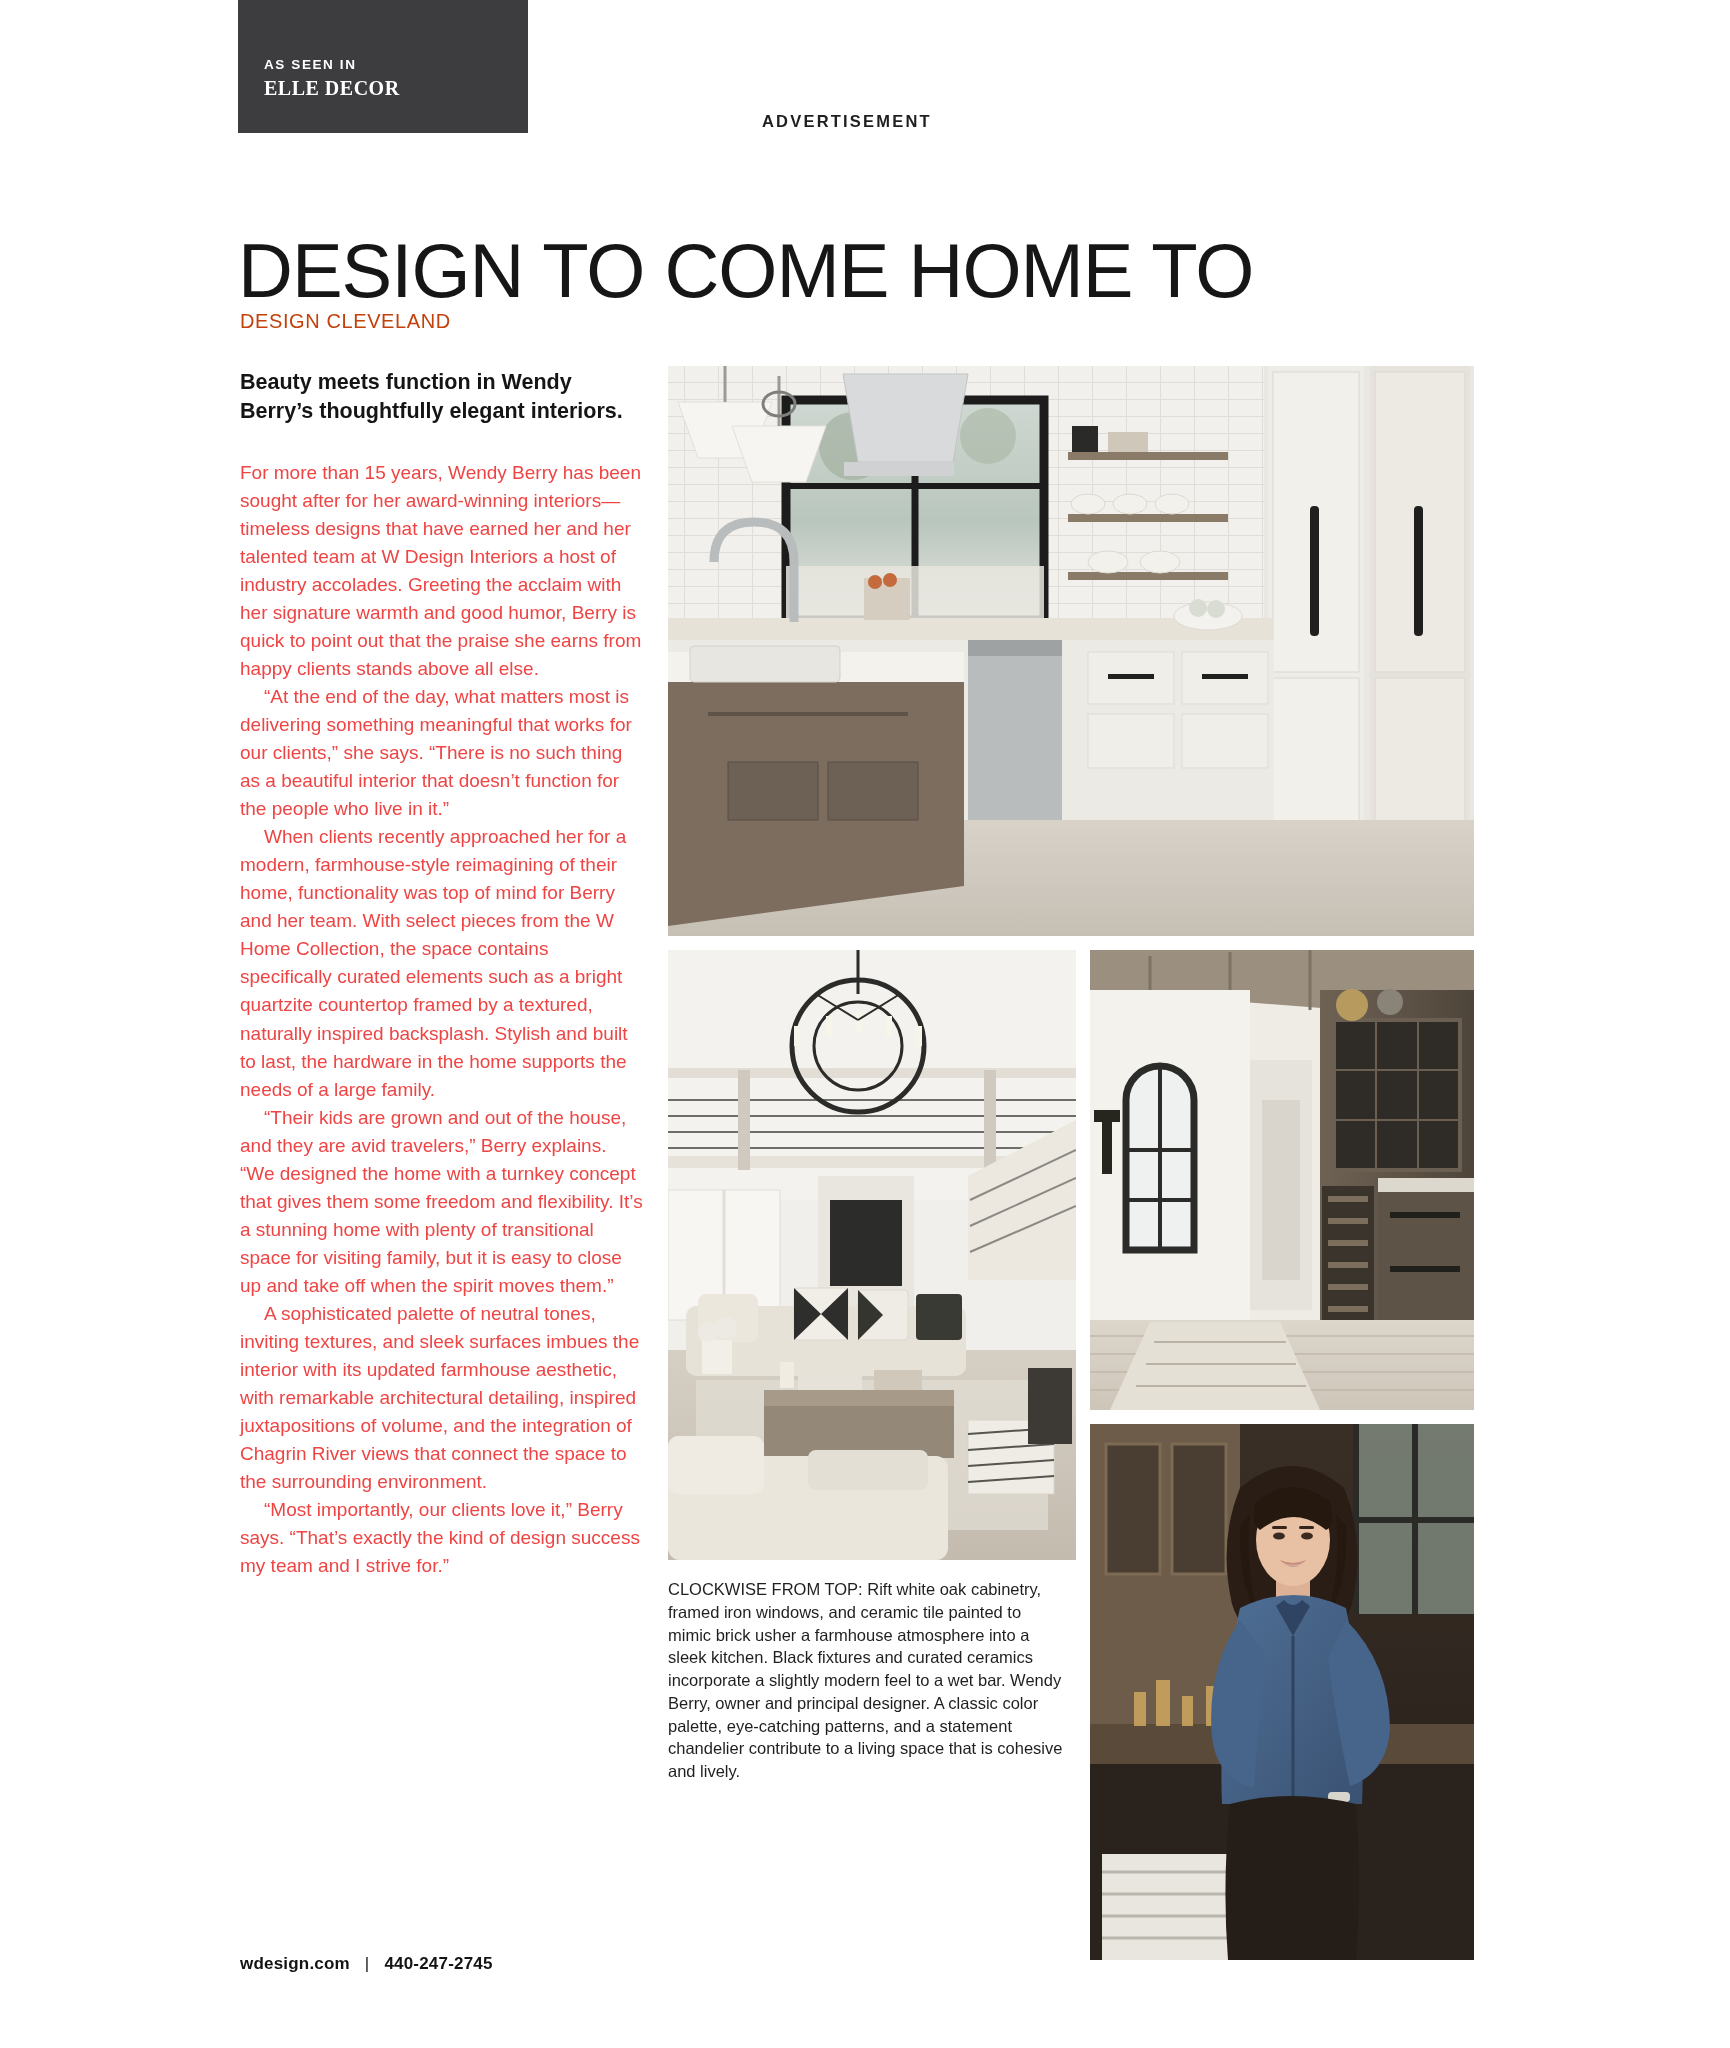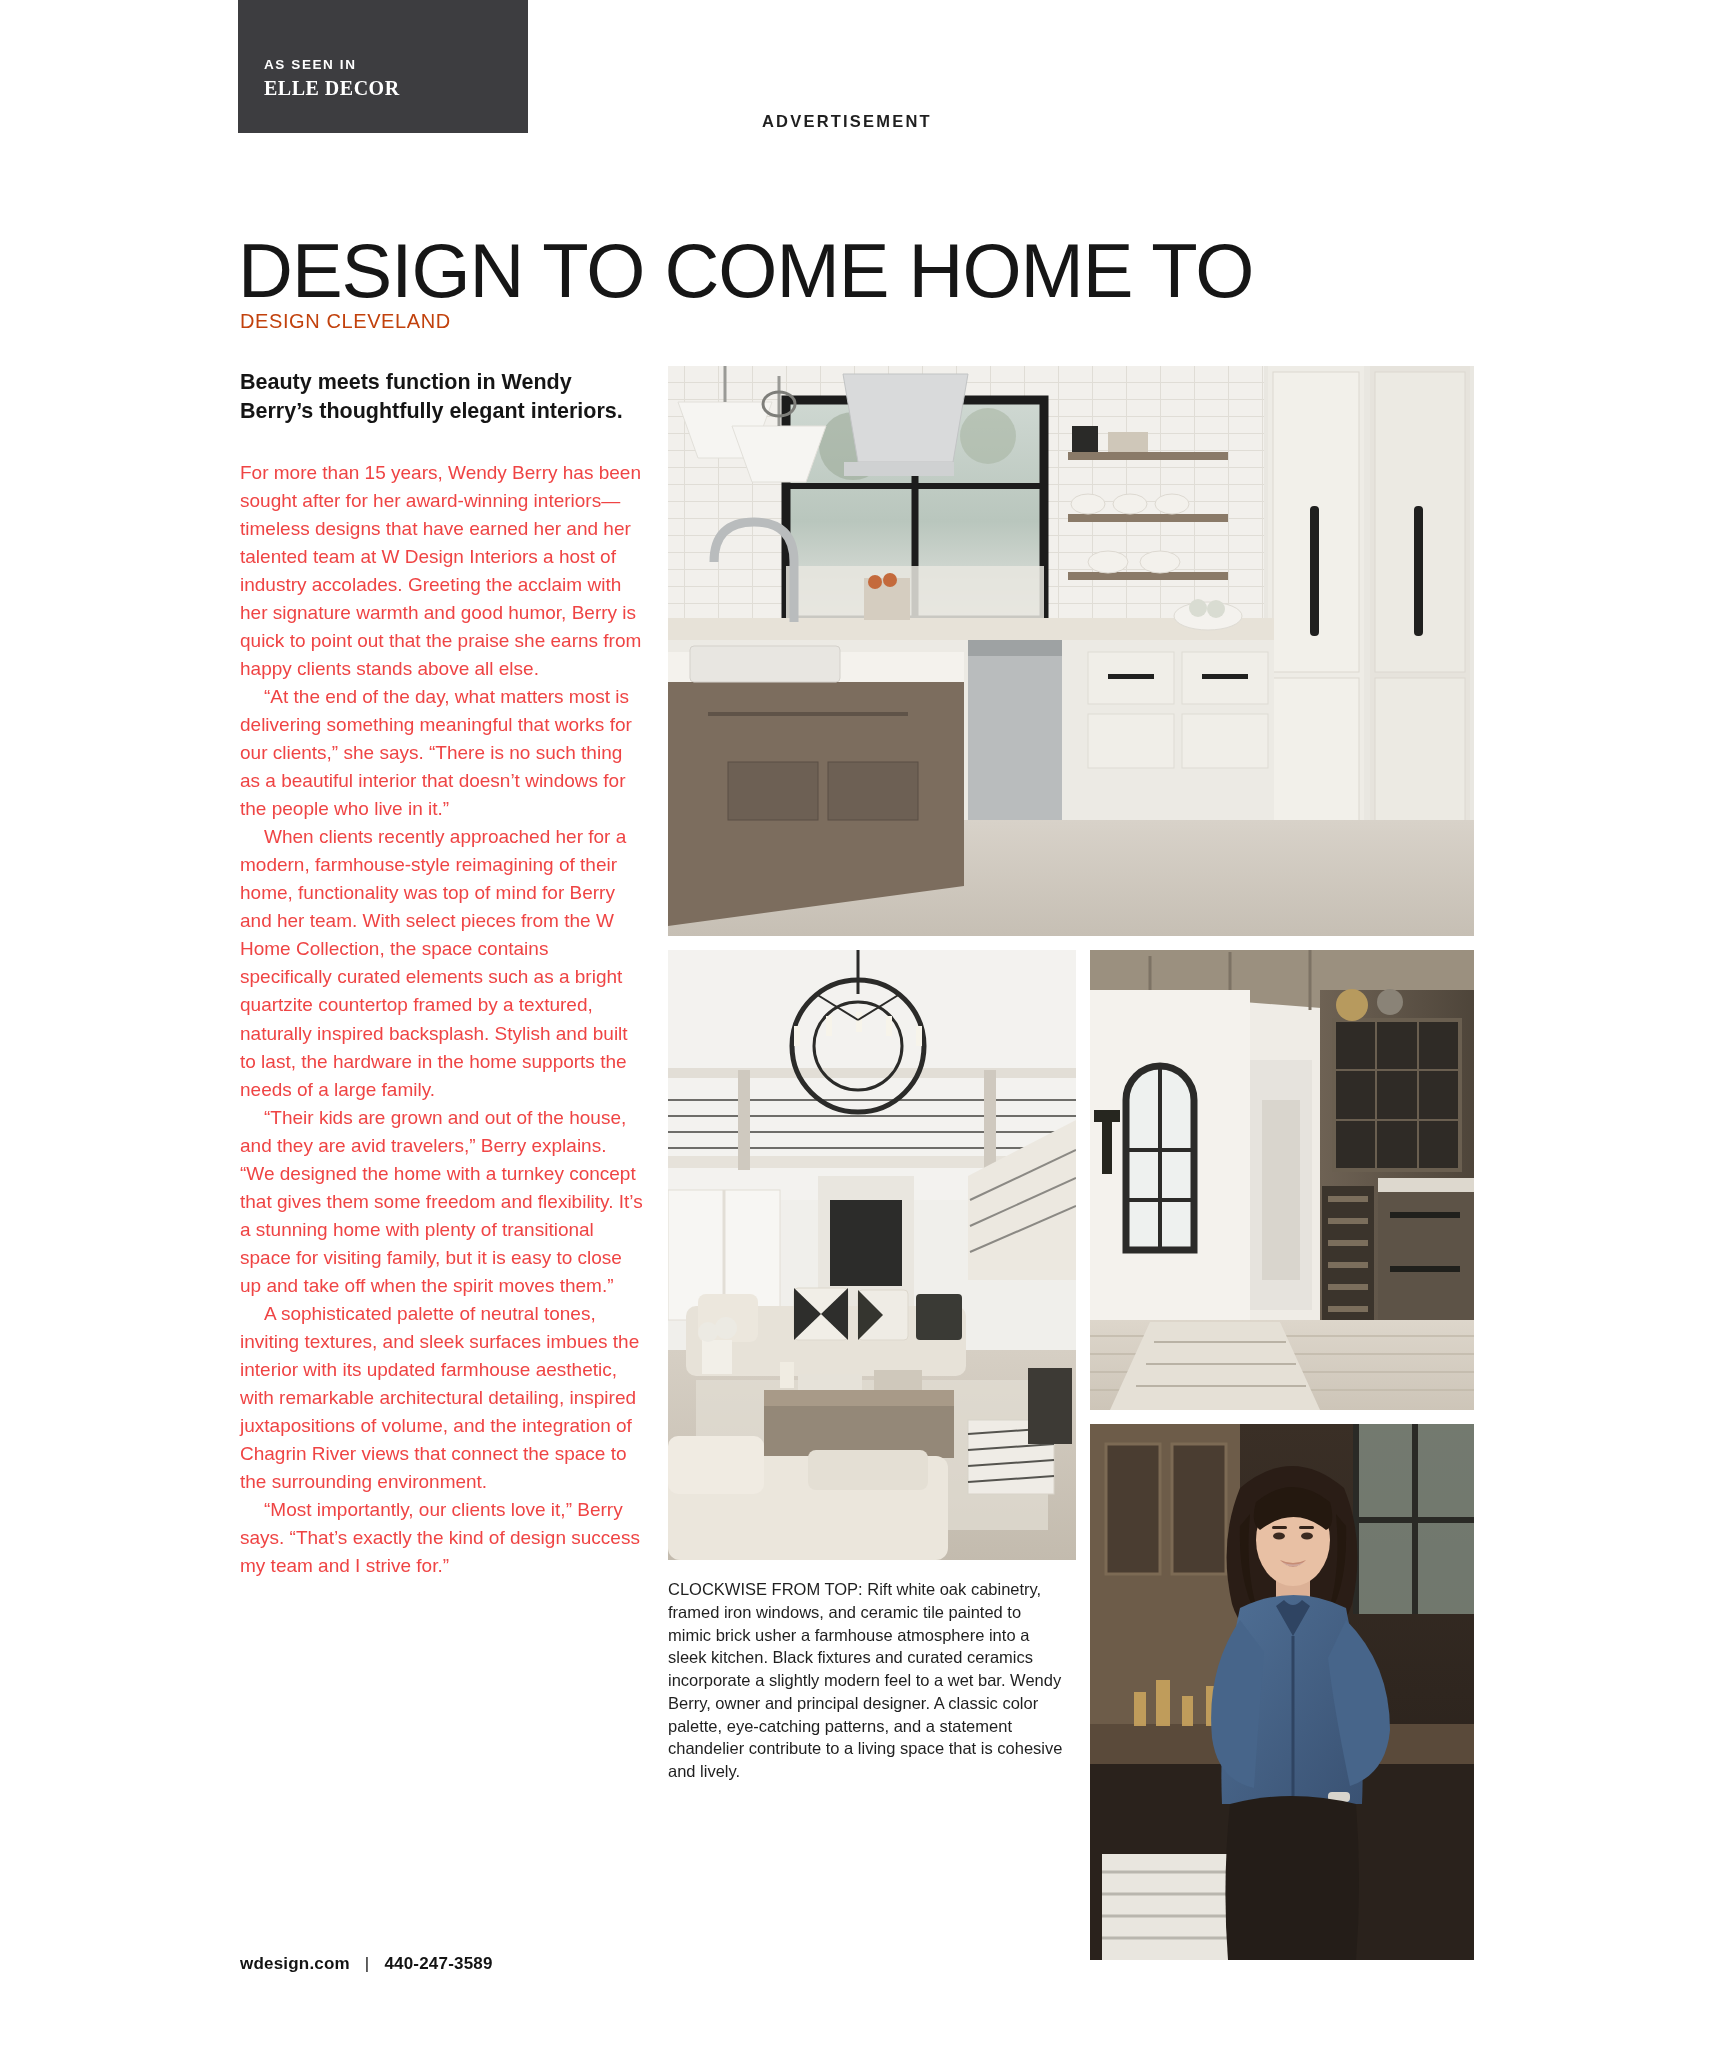--- a/index.html
+++ b/index.html
@@ -152,32 +152,32 @@
 
 <div class="advertisement">ADVERTISEMENT</div>
 
 <h1 class="headline">DESIGN TO COME HOME TO</h1>
 <div class="subhead">DESIGN CLEVELAND</div>
 
 <div class="left-col">
   <div class="deck">Beauty meets function in Wendy Berry’s thoughtfully elegant interiors.</div>
   <div class="body-text">
     <p>For more than 15 years, Wendy Berry has been sought after for her award-winning interiors—timeless designs that have earned her and her talented team at W Design Interiors a host of industry accolades. Greeting the acclaim with her signature warmth and good humor, Berry is quick to point out that the praise she earns from happy clients stands above all else.</p>
-    <p class="indent">“At the end of the day, what matters most is delivering something meaningful that works for our clients,” she says. “There is no such thing as a beautiful interior that doesn’t windows for the people who live in it.”</p>
+    <p class="indent">“At the end of the day, what matters most is delivering something meaningful that works for our clients,” she says. “There is no such thing as a beautiful interior that doesn’t function for the people who live in it.”</p>
     <p class="indent">When clients recently approached her for a modern, farmhouse-style reimagining of their home, functionality was top of mind for Berry and her team. With select pieces from the W Home Collection, the space contains specifically curated elements such as a bright quartzite countertop framed by a textured, naturally inspired backsplash. Stylish and built to last, the hardware in the home supports the needs of a large family.</p>
     <p class="indent">“Their kids are grown and out of the house, and they are avid travelers,” Berry explains. “We designed the home with a turnkey concept that gives them some freedom and flexibility. It’s a stunning home with plenty of transitional space for visiting family, but it is easy to close up and take off when the spirit moves them.”</p>
     <p class="indent">A sophisticated palette of neutral tones, inviting textures, and sleek surfaces imbues the interior with its updated farmhouse aesthetic, with remarkable architectural detailing, inspired juxtapositions of volume, and the integration of Chagrin River views that connect the space to the surrounding environment.</p>
     <p class="indent">“Most importantly, our clients love it,” Berry says. “That’s exactly the kind of design success my team and I strive for.”</p>
   </div>
 </div>
 
 <div class="footer-line">
   <span>wdesign.com</span>
   <span class="sep">|</span>
-  <span>440-247-3589</span>
+  <span>440-247-2745</span>
 </div>
 
 <div class="photo" id="photo-kitchen">
   <svg width="806" height="570" viewBox="0 0 806 570" xmlns="http://www.w3.org/2000/svg">
     <defs>
       <linearGradient id="kwin" x1="0" y1="0" x2="0" y2="1">
         <stop offset="0%" stop-color="#cfd8d2"></stop>
         <stop offset="55%" stop-color="#b9c6bd"></stop>
         <stop offset="100%" stop-color="#e6e6e2"></stop>
       </linearGradient>

